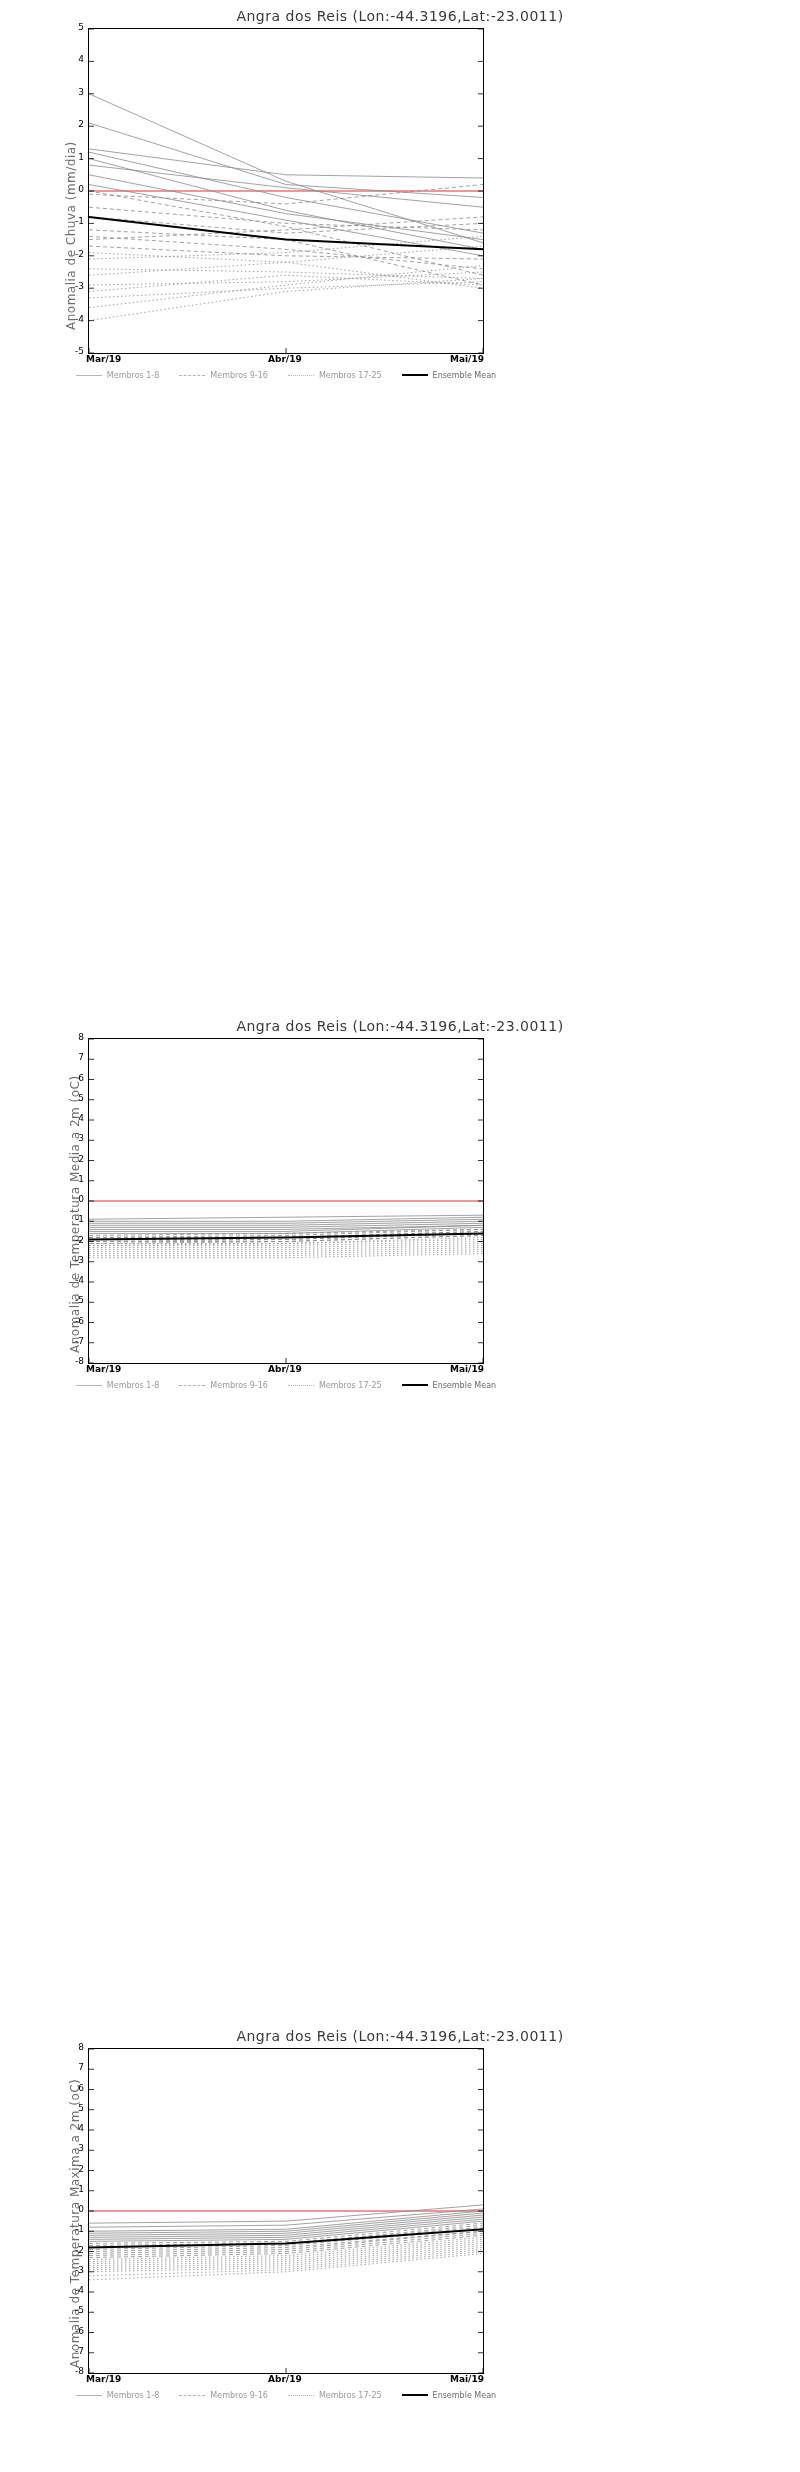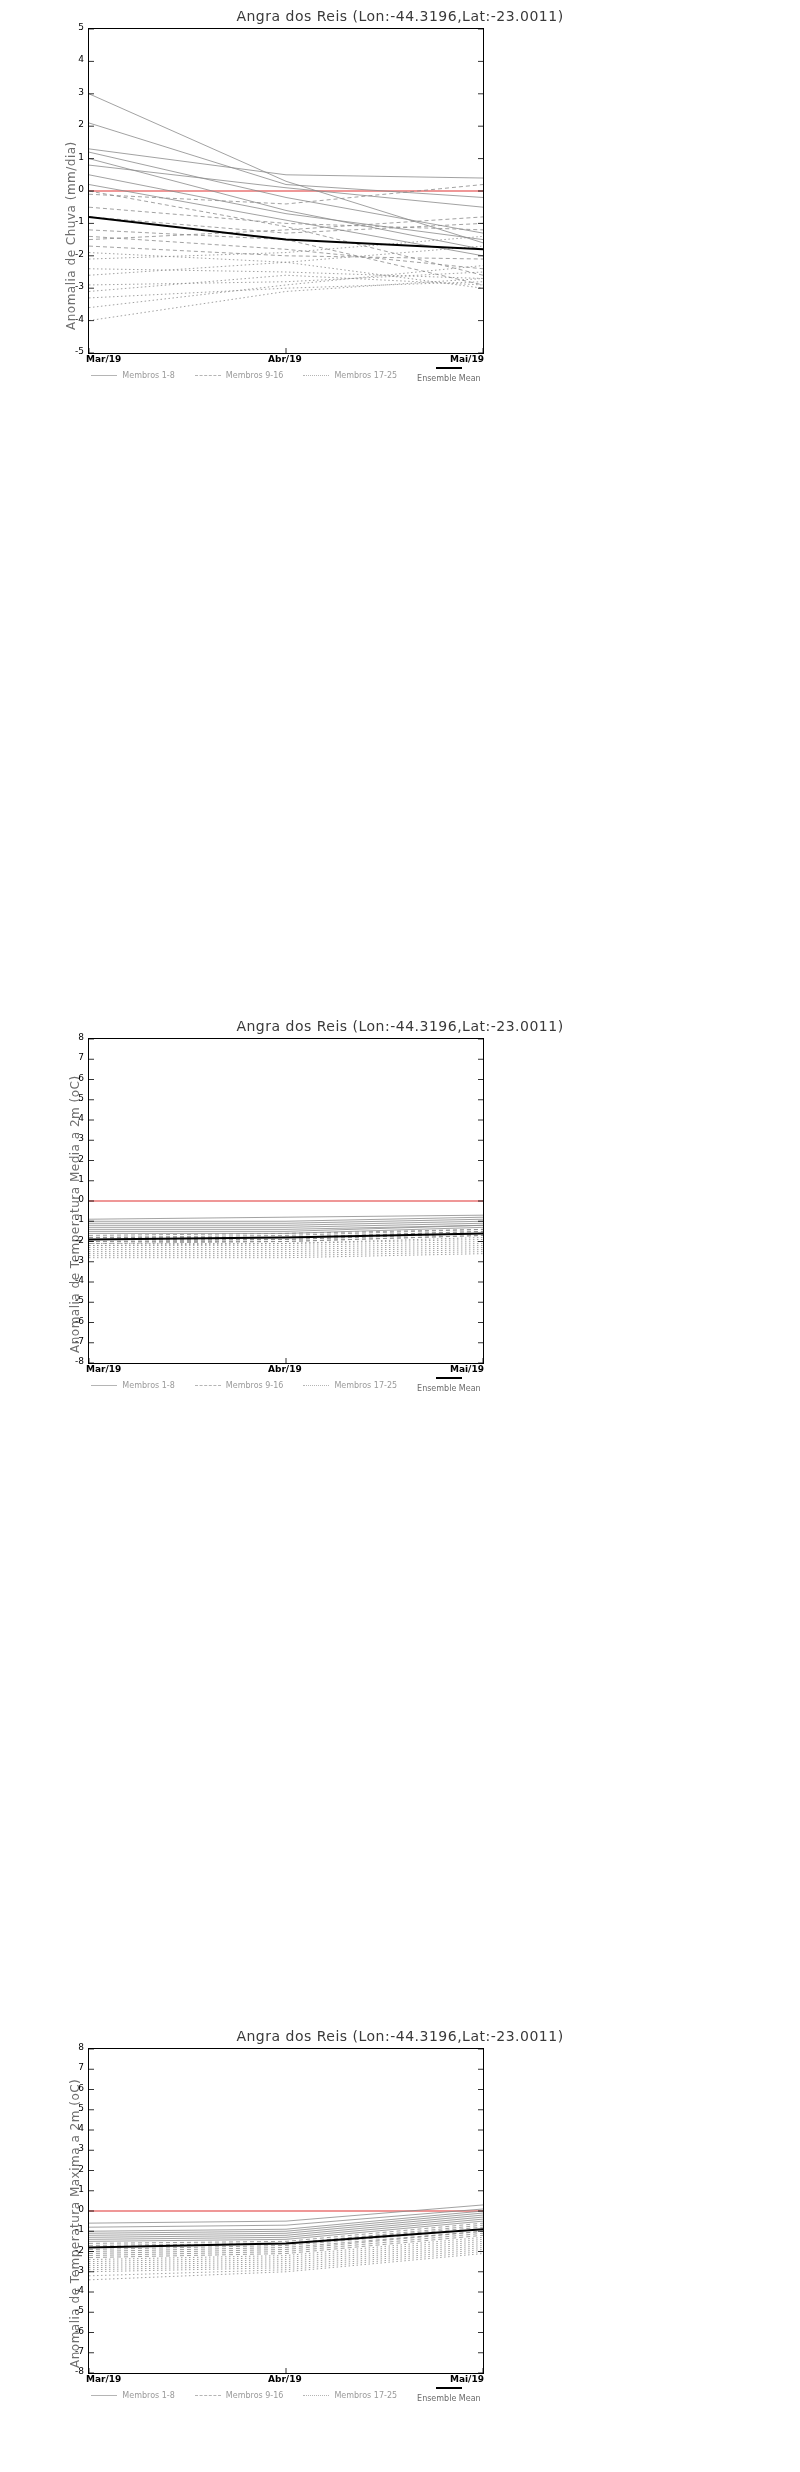--- a/index.html
+++ b/index.html
@@ -29,21 +29,21 @@
   }
   .legend{
     position:absolute;display:flex;align-items:center;justify-content:center;
     gap:20px;font-size:8px;color:#9a9a9a;font-family:"DejaVu Sans",sans-serif;
   }
   .legend .item{display:flex;align-items:center;gap:5px;white-space:nowrap;}
   .legend .swatch{display:inline-block;width:26px;height:0;border-top:1px solid #b5b5b5;}
   .legend .swatch.dashed{border-top:1px dashed #b5b5b5;}
   .legend .swatch.dotted{border-top:1px dotted #b5b5b5;}
   .legend .swatch.solidbold{border-top:2px solid #000;}
-  .legend .item.mean{color:#6a6a6a;flex-direction:column;}
+  .legend .item.mean{color:#6a6a6a;}
 </style>
 </head>
 <body>
 
 <div class="page">
 
   <div class="panel" style="top:0;">
     <div class="title">Angra dos Reis (Lon:-44.3196,Lat:-23.0011)</div>
     <div class="ylabel" style="left:64px;top:330px;transform:rotate(-90deg);">Anomalia de Chuva (mm/dia)</div>
     <div class="plotbox" id="box0" style="left:88px;top:28px;width:396px;height:326px;">

